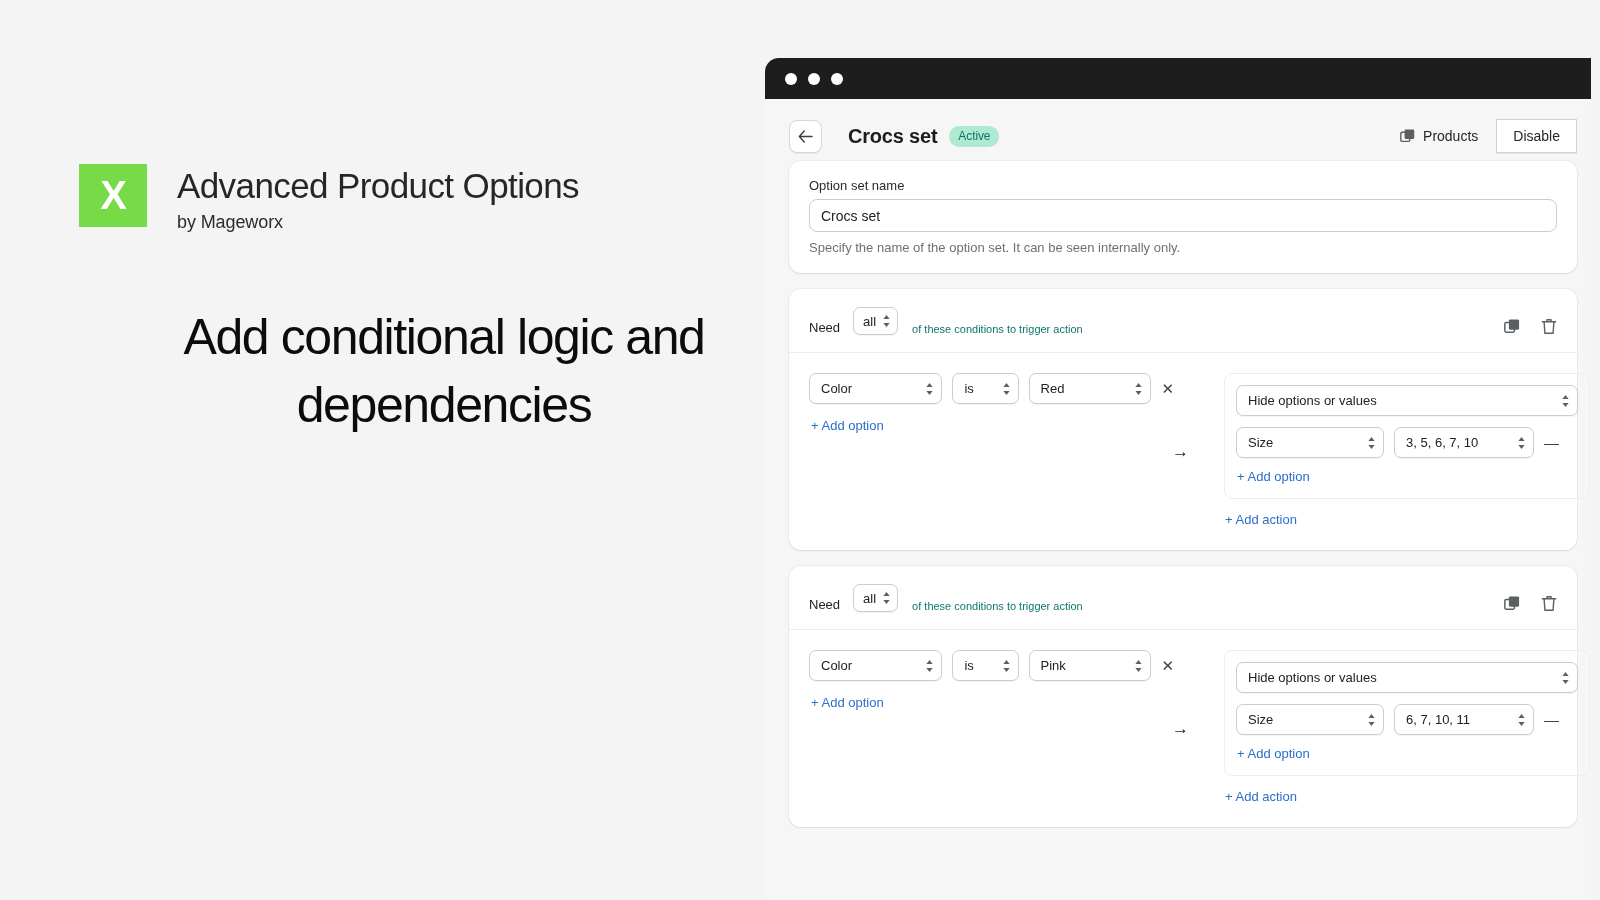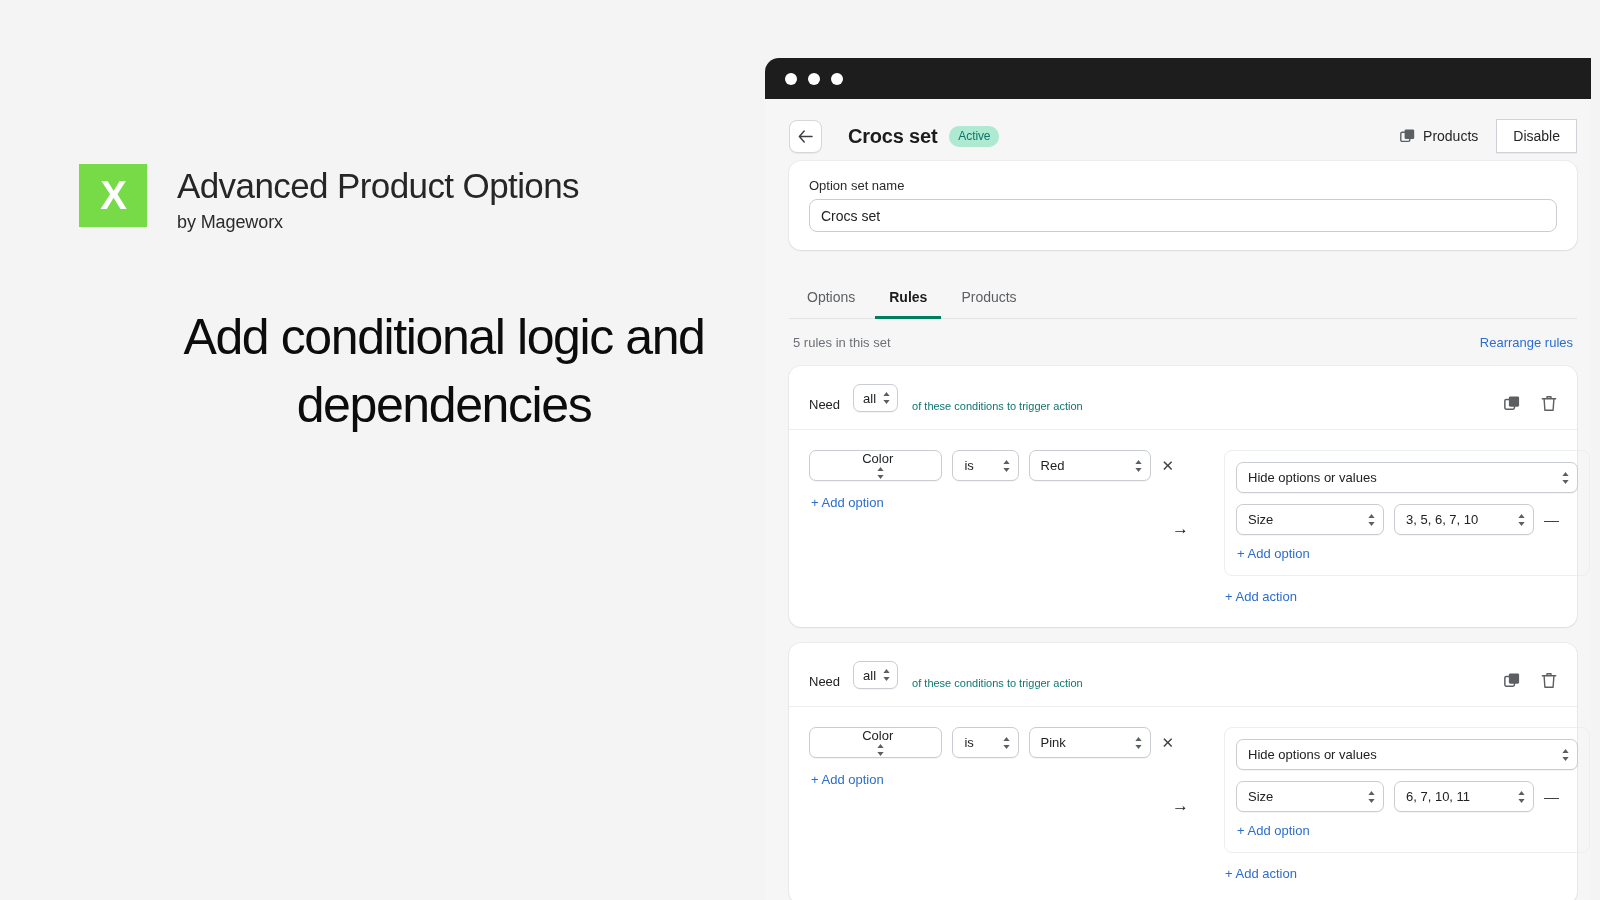--- a/index.html
+++ b/index.html
@@ -168,21 +168,21 @@
 
   .rule-body { display: flex; padding: 20px 20px 22px; position: relative; }
   .cond-col { width: 365px; flex: none; }
   .row { display: flex; align-items: center; gap: 10px; }
   .select {
     height: 31px; border: 1px solid #c9ccd0; border-radius: 7px; background: #fff;
     display: inline-flex; align-items: center; justify-content: space-between;
     padding: 0 7px 0 11px; font-size: 13px; color: #202223;
     box-shadow: 0 1px 0 rgba(0,0,0,0.04); cursor: pointer;
   }
-  .sel-option { width: 138px; flex-direction: column; }
+  .sel-option { width: 138px; }
   .sel-operator { width: 68px; }
   .sel-value { width: 127px; }
   .sel-action { width: 342px; }
   .sel-target { width: 148px; }
   .sel-targetval { width: 140px; }
   .stepper { color: #5c5f62; flex: none; margin-left: 6px; }
   .x-btn { color: #3f4246; font-size: 15px; cursor: pointer; line-height: 1; }
   .link { color: #2c6ecb; font-size: 13px; cursor: pointer; display: inline-block; }
   .add-option-left { margin-top: 14px; margin-left: 2px; }
 
@@ -248,34 +248,23 @@
           </svg>
           <span>Products</span>
         </button>
         <button class="disable-btn">Disable</button>
       </div>
     </div>
 
     <div class="card name-card">
       <div class="field-label">Option set name</div>
       <input class="text-input" value="Crocs set" style="">
-    </div>
-
-    <div class="tabs-wrap">
-      <div class="tabs">
-        <div class="tab">Options</div>
-        <div class="tab active">Rules</div>
-        <div class="tab">Products</div>
-      </div>
-
-      <div class="rules-meta">
-        <span class="rules-count">5 rules in this set</span>
-        <span class="rearrange">Rearrange rules</span>
-      </div>
-    </div>
+      <div class="help-text">Specify the name of the option set. It can be seen internally only.</div>
+    </div>
+
 
     <div class="card rule-card">
       <div class="rule-head">
         <span class="lbl">Need</span>
         <span class="mini-select">
           <span>all</span>
           <svg class="stepper" width="9" height="14" viewBox="0 0 9 14">
             <path d="M4.5 1 L7.6 5 H1.4 Z" fill="#5c5f62"></path>
               <path d="M4.5 13 L7.6 9 H1.4 Z" fill="#5c5f62"></path>
           </svg>

